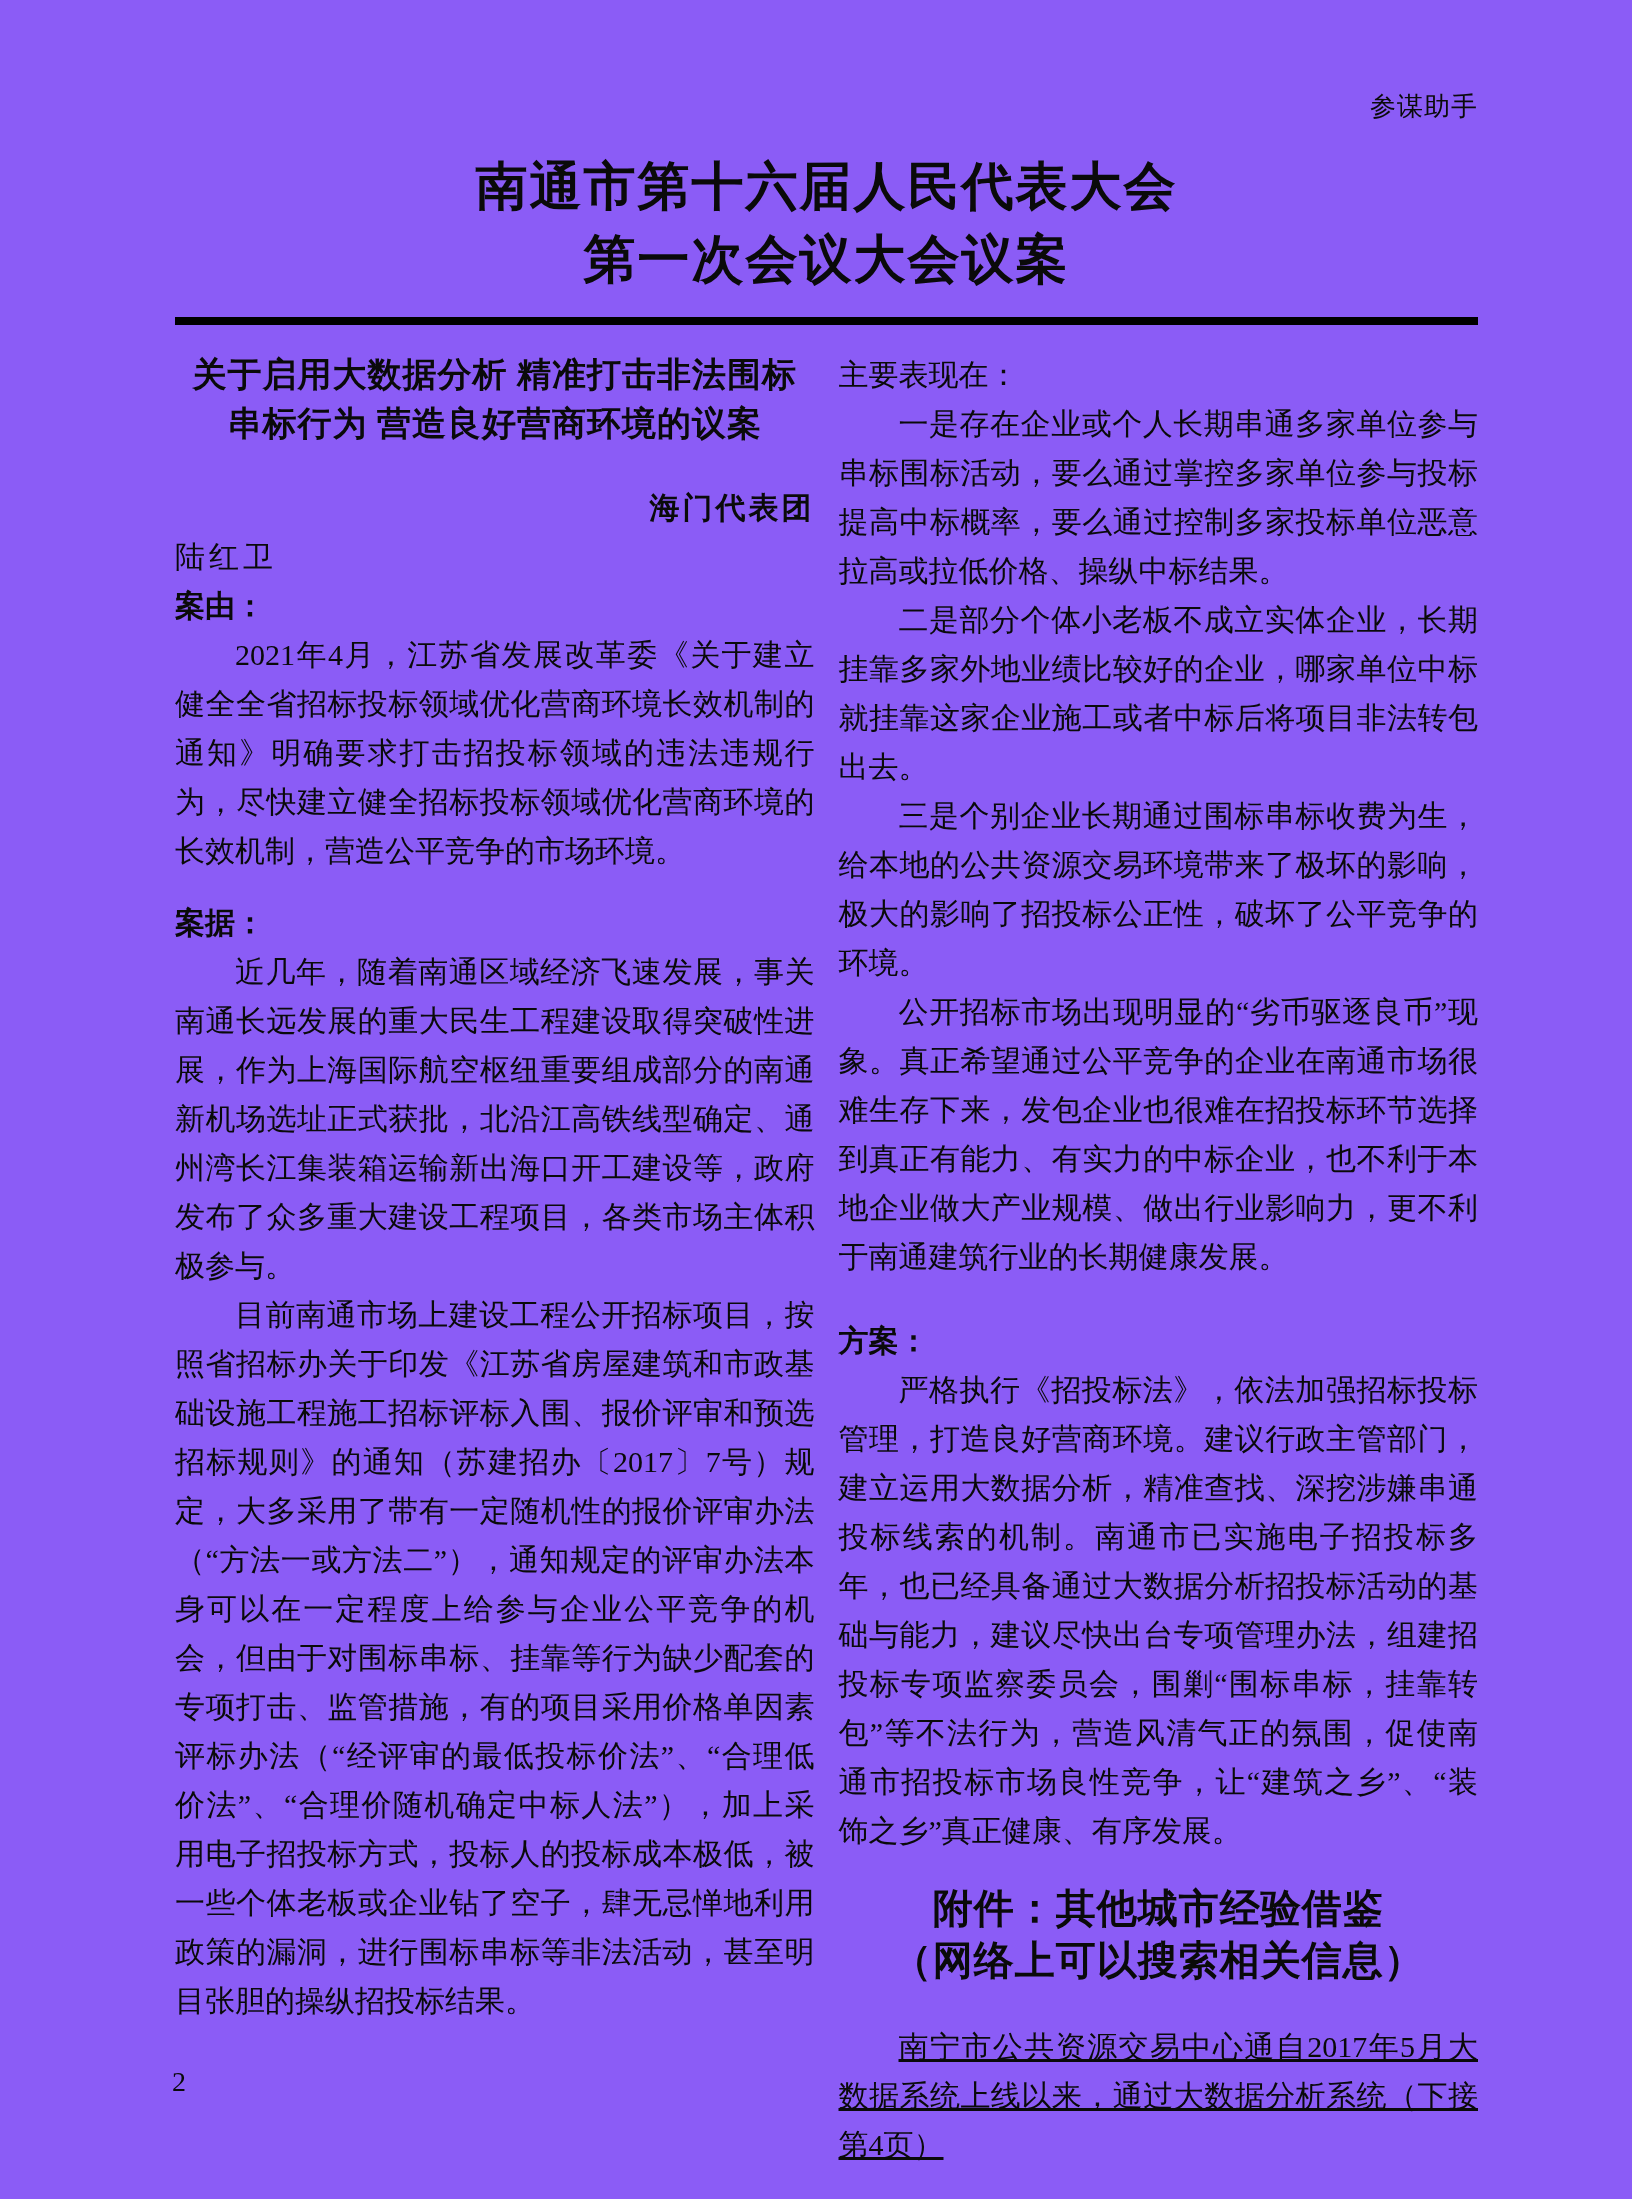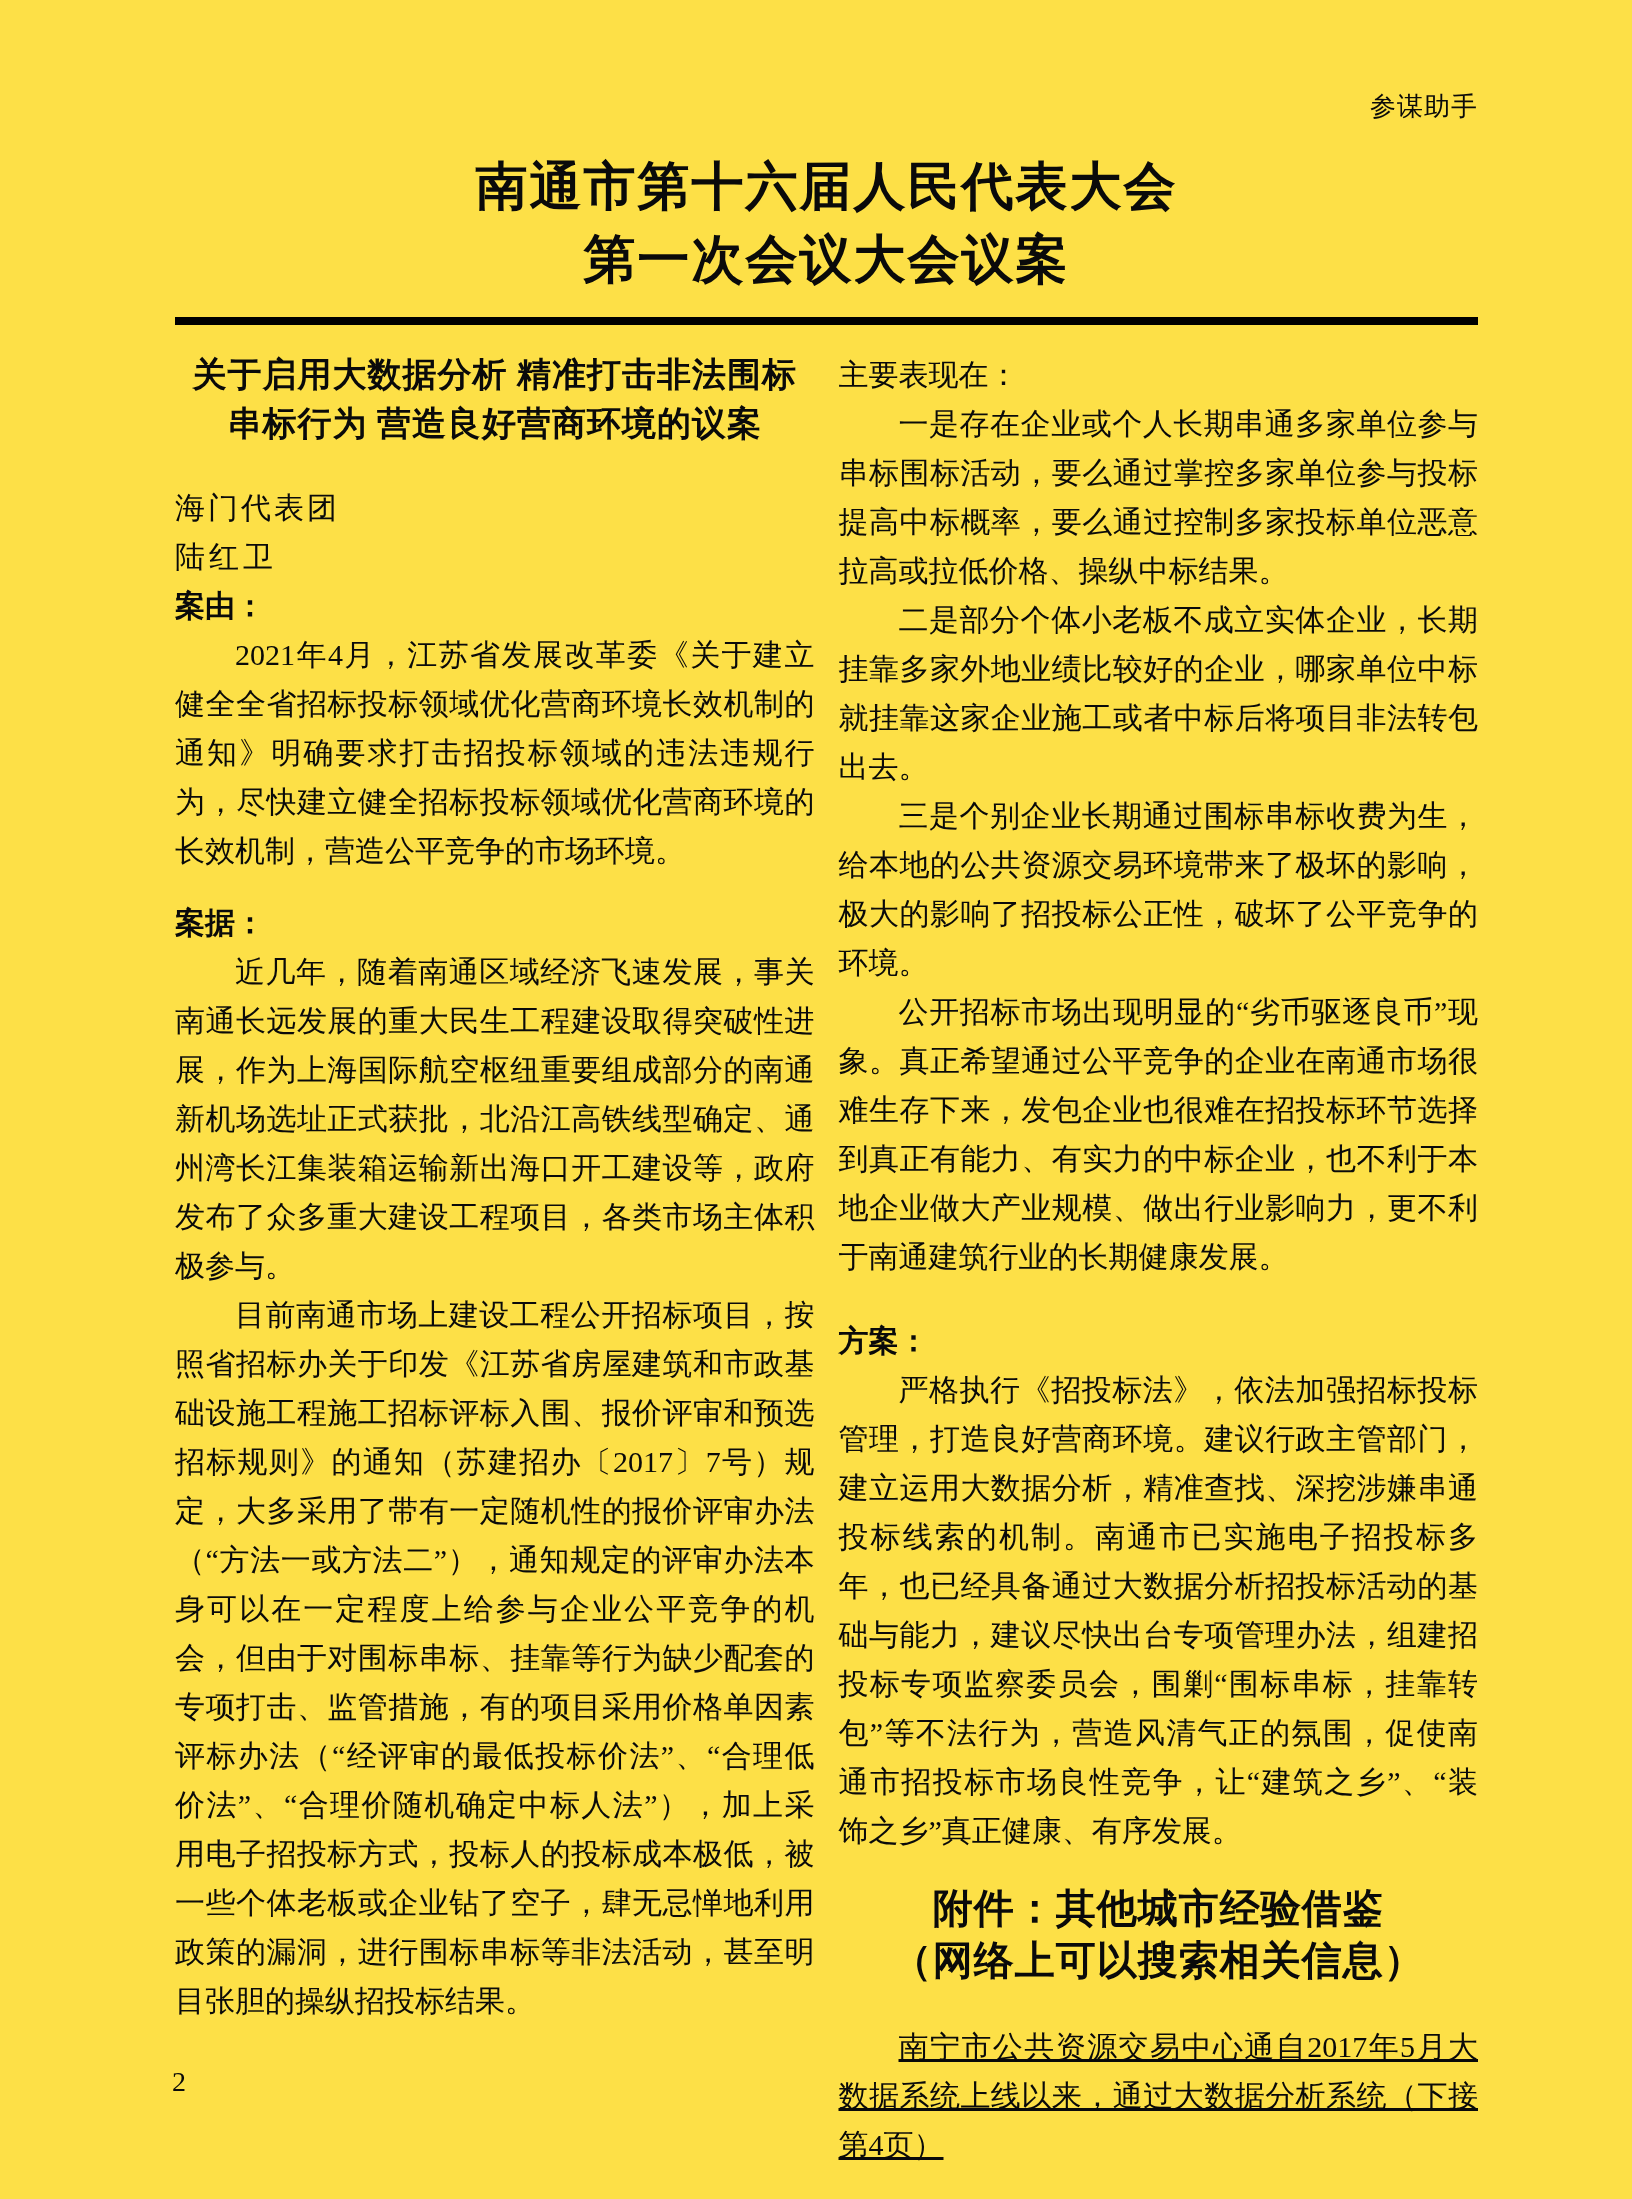--- a/index.html
+++ b/index.html
@@ -1,19 +1,19 @@
 <!DOCTYPE html>
 <html><head>
 <meta charset="utf-8">
 <style>
   html,body{margin:0;padding:0;background:#e8e8e8;}
   .page{
     position:relative;
     width:1632px;height:2199px;
-    background:#fde047;
+    background:#8b5cf6;
     color:#0a0a0a;
     font-family:"Liberation Serif","DejaVu Serif",serif;
     overflow:hidden;
     margin:0 auto;
   }
   .content{
     position:absolute;
     left:175px;
     width:1303px;
     top:0;
@@ -52,23 +52,24 @@
     text-justify:inter-ideograph;
   }
   .col-heading{
     font-weight:bold;
     font-size:34px;
     line-height:49px;
     text-align:center;
     letter-spacing:1px;
   }
   .delegation{
-    text-align:left;
+    text-align:right;
     letter-spacing:3px;
     margin-top:35px;
+    font-weight:bold;
   }
   .proposer-label{
     font-weight:bold;
     margin-top:53px;
   }
   .proposer-name{
     text-align:left;
     letter-spacing:4px;
   }
   .sec-label{

